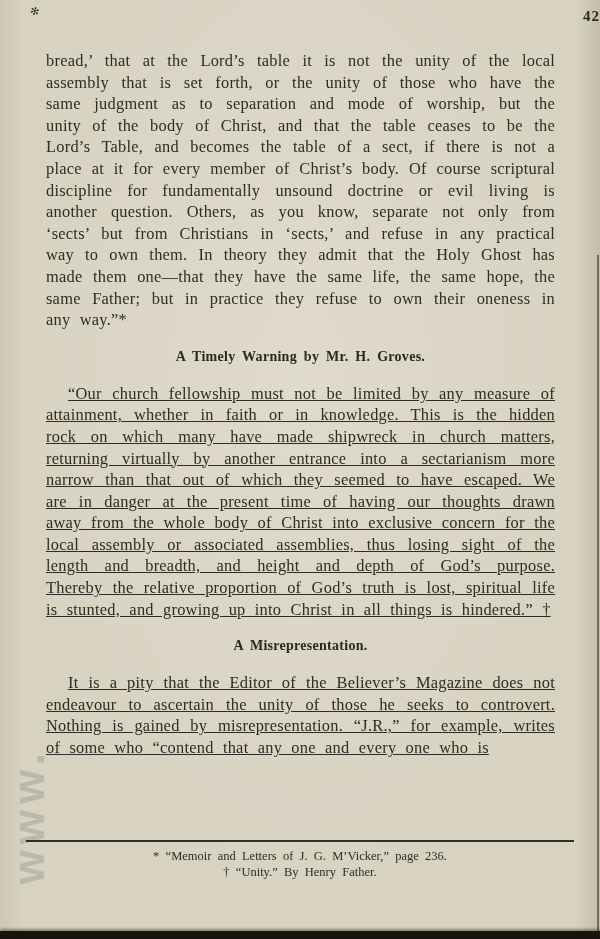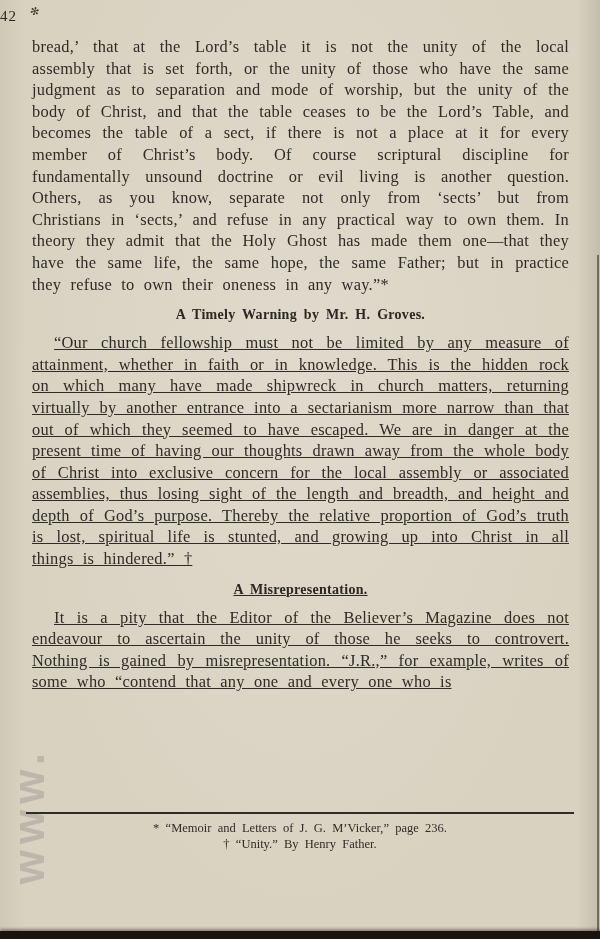--- a/index.html
+++ b/index.html
@@ -18,34 +18,34 @@
       linear-gradient(90deg, rgba(120,110,90,0.10) 0%, rgba(0,0,0,0) 4%, rgba(0,0,0,0) 96%, rgba(90,80,60,0.16) 100%);
     overflow: hidden;
     font-family: "Liberation Serif", "DejaVu Serif", serif;
     color: #2e2c26;
   }
   .page-number {
     position: absolute;
     top: 8px;
     left: 0;
     right: 0;
-    text-align: left;
+    text-align: right;
     font-size: 15px;
-    font-weight: normal;
+    font-weight: bold;
     letter-spacing: 1px;
     color: #2b2923;
   }
   .text-col {
     position: absolute;
     left: 28px;
     right: 27px;
     top: 32px;
   }
   p.body {
-    margin: 4px;
+    margin: 18px;
     font-size: 16.4px;
     line-height: 21.6px;
     text-align: justify;
     word-spacing: 0.30em;
     letter-spacing: 0.015em;
   }
   p.indent {
     text-indent: 22px;
     text-decoration: underline;
   }
@@ -55,21 +55,21 @@
     font-size: 14px;
     font-weight: bold;
     letter-spacing: 0.02em;
     word-spacing: 0.22em;
     color: #2a2822;
   }
   .footnote-block {
     position: absolute;
     left: 26px;
     right: 26px;
-    top: 812px;
+    top: 840px;
   }
   .footnote-rule {
     height: 2px;
     background: #2f2d27;
     margin-bottom: 6px;
   }
   .footnote-line {
     text-align: center;
     font-size: 12.5px;
     line-height: 16px;
@@ -127,21 +127,21 @@
   <div class="watermark">www.</div>
 
   <div class="text-col">
 
     <p class="body">bread,’ that at the Lord’s table it is not the unity of the local assembly that is set forth, or the unity of those who have the same judgment as to separation and mode of worship, but the unity of the body of Christ, and that the table ceases to be the Lord’s Table, and becomes the table of a sect, if there is not a place at it for every member of Christ’s body.  Of course scriptural discipline for fundamentally unsound doctrine or evil living is another question. Others, as you know, separate not only from ‘sects’ but from Christians in ‘sects,’ and refuse in any practical way to own them.  In theory they admit that the Holy Ghost has made them one—that they have the same life, the same hope, the same Father; but in practice they refuse to own their oneness in any way.”*</p>
 
     <h2 class="center-head">A Timely Warning by Mr. H. Groves.</h2>
 
     <p class="body indent">“Our church fellowship must not be limited by any measure of attainment, whether in faith or in knowledge.  This is the hidden rock on which many have made shipwreck in church matters, returning virtually by another entrance into a sectarianism more narrow than that out of which they seemed to have escaped.  We are in danger at the present time of having our thoughts drawn away from the whole body of Christ into exclusive concern for the local assembly or associated assemblies, thus losing sight of the length and breadth, and height and depth of God’s purpose.  Thereby the relative proportion of God’s truth is lost, spiritual life is stunted, and growing up into Christ in all things is hindered.” †</p>
 
-    <h2 class="center-head" style="text-decoration:underline;">A Misrepresentation.</h2>
+    <h2 class="center-head" style="">A Misrepresentation.</h2>
 
     <p class="body indent">It is a pity that the Editor of the Believer’s Magazine does not endeavour to ascertain the unity of those he seeks to controvert.  Nothing is gained by misrepresentation.  “J.R.,” for example, writes of some who “contend that any one and every one who is</p>
 
   </div>
 
   <div class="footnote-block">
     <div class="footnote-rule"></div>
     <div class="footnote-line">* “Memoir and Letters of J. G. M’Vicker,” page 236.</div>
     <div class="footnote-line">† “Unity.”  By Henry Father.</div>
   </div>

